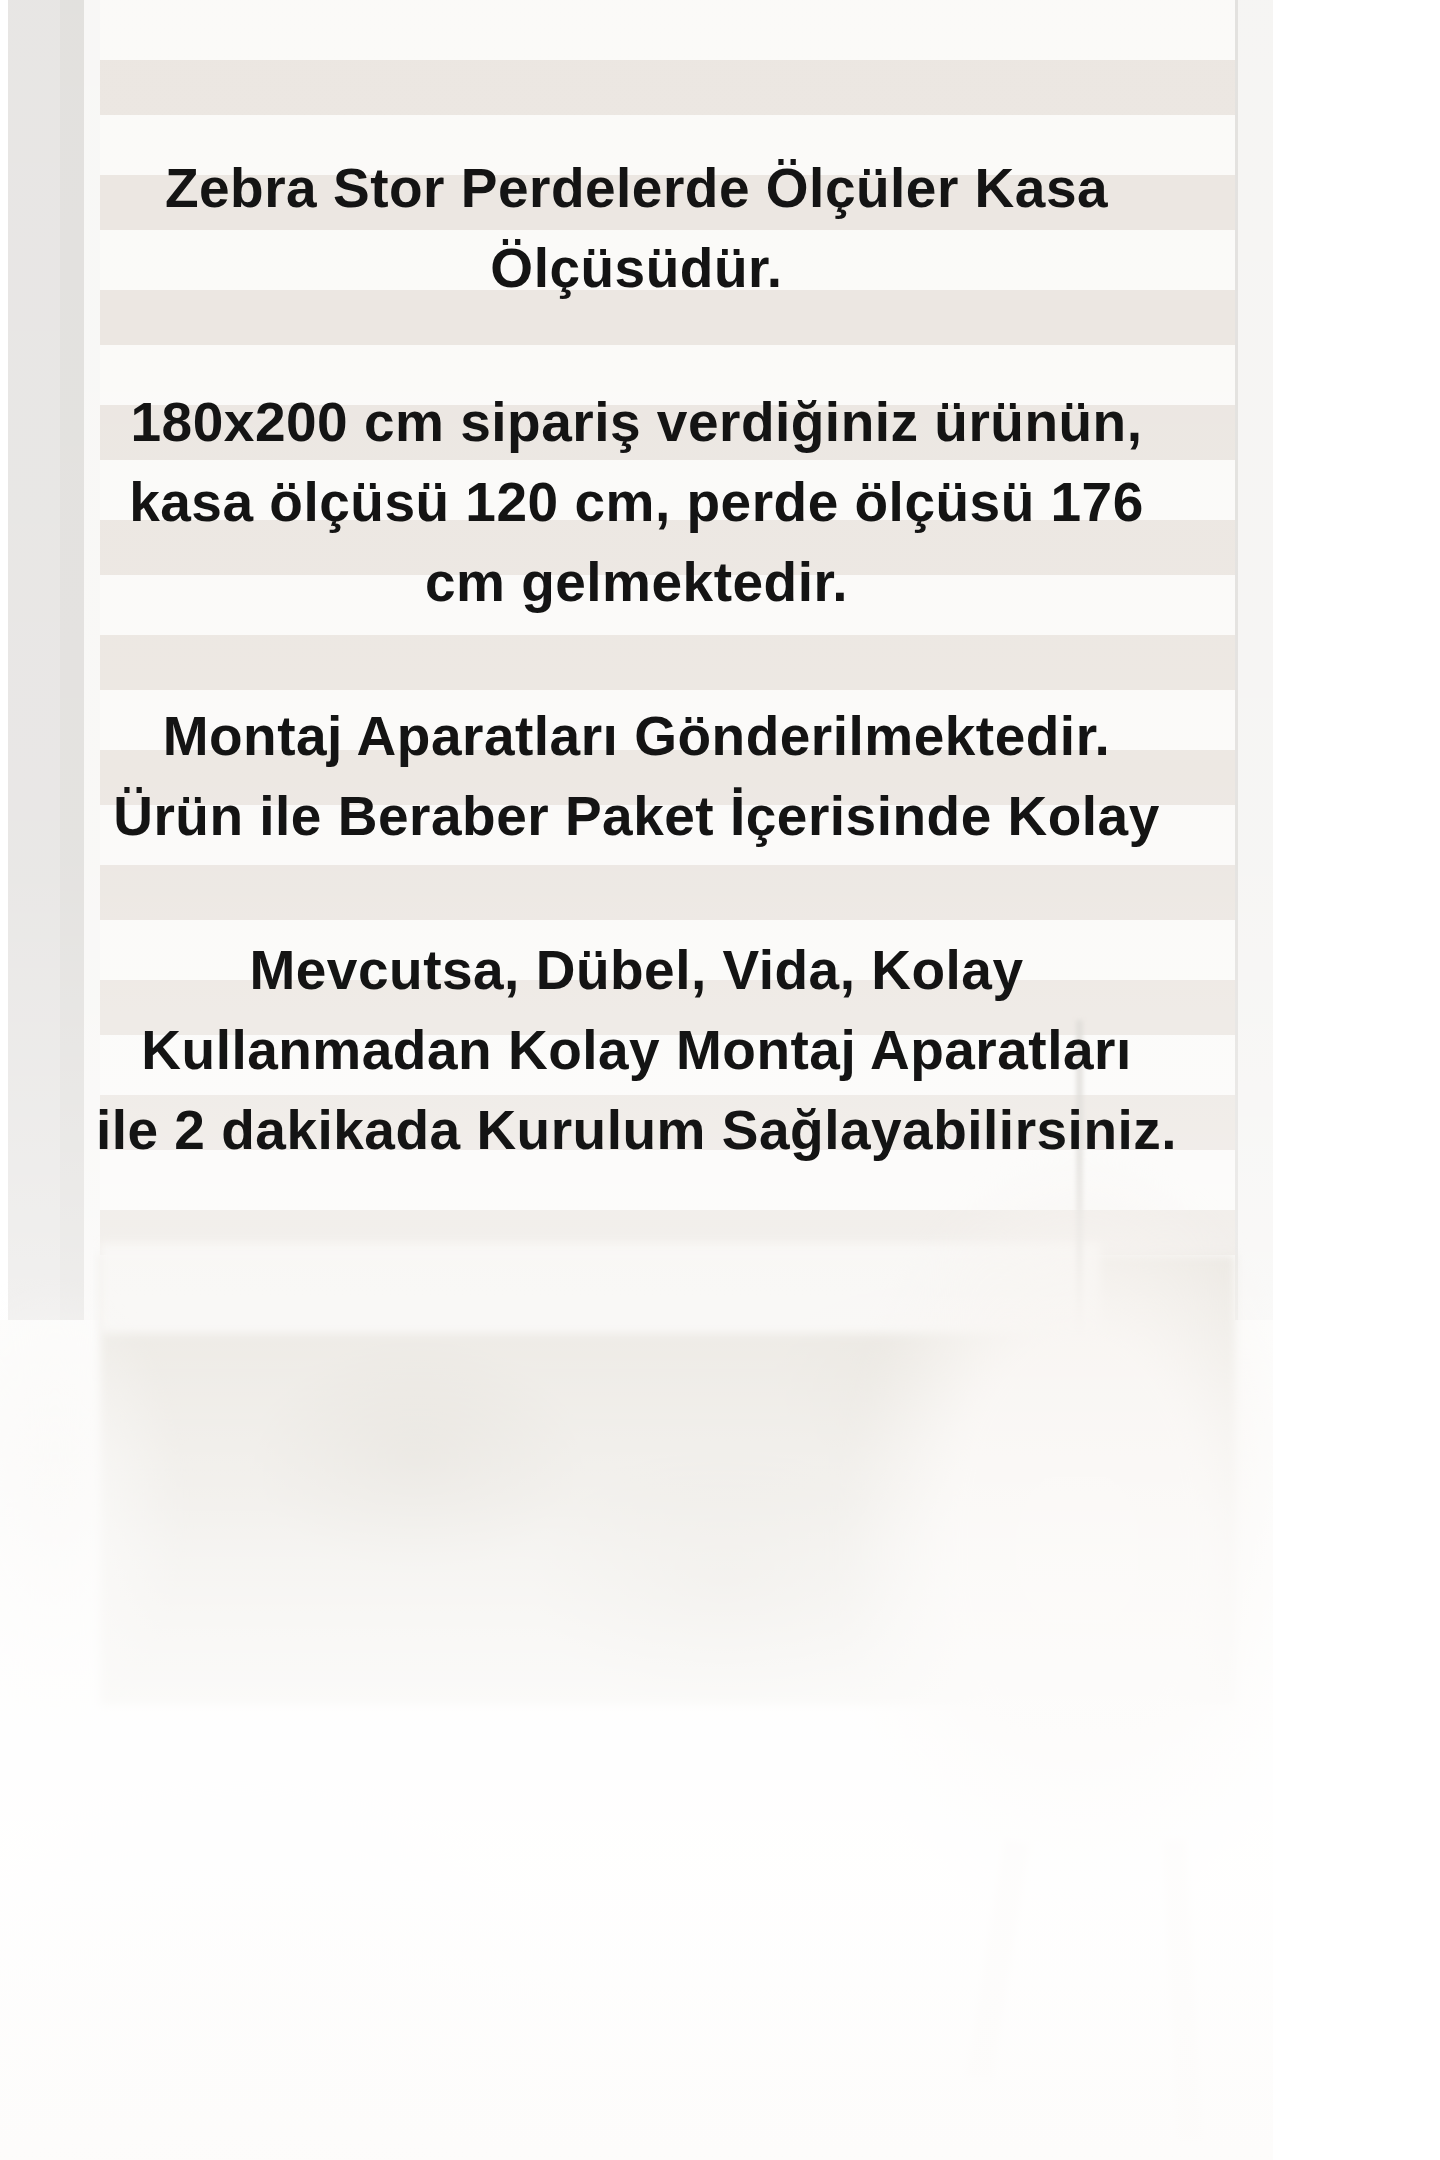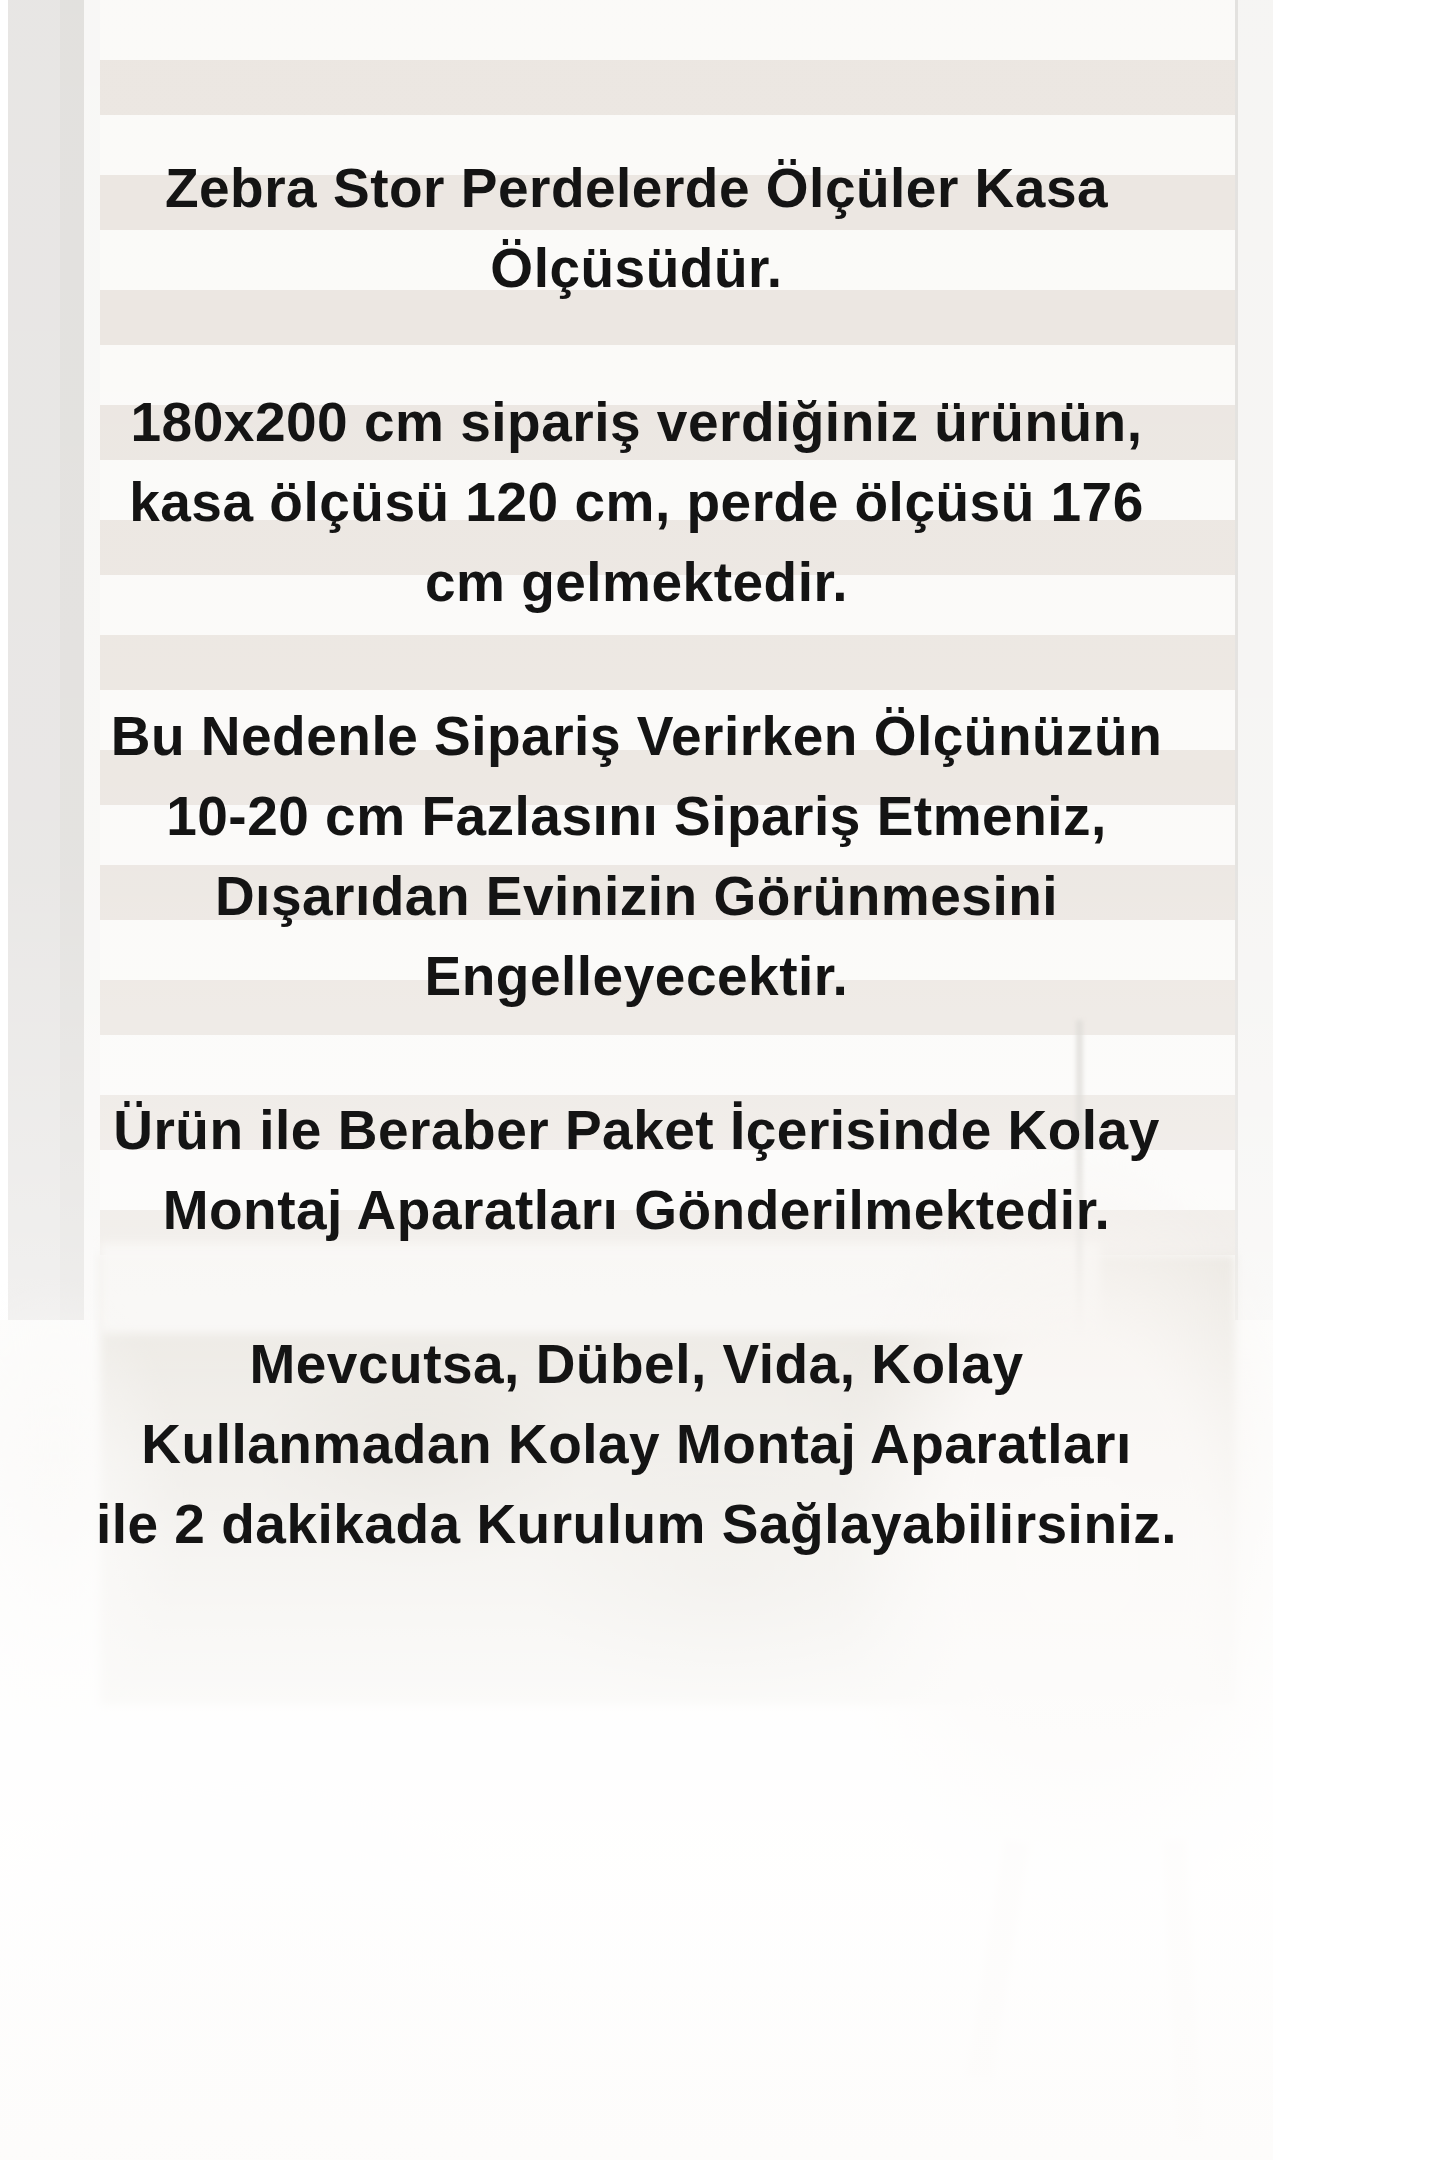--- a/index.html
+++ b/index.html
@@ -123,30 +123,24 @@
       <span class="line">Ölçüsüdür.</span>
     </p>
 
 
     <p>
       <span class="line">180x200 cm sipariş verdiğiniz ürünün,</span>
       <span class="line">kasa ölçüsü 120 cm, perde ölçüsü 176</span>
       <span class="line">cm gelmektedir.</span>
     </p>
 
-    <p>
-      <span class="line">Bu Nedenle Sipariş Verirken Ölçünüzün</span>
-      <span class="line">10-20 cm Fazlasını Sipariş Etmeniz,</span>
-      <span class="line">Dışarıdan Evinizin Görünmesini</span>
-      <span class="line">Engelleyecektir.</span>
-    </p>
 
     <p>
+      <span class="line">Montaj Aparatları Gönderilmektedir.</span>
       <span class="line">Ürün ile Beraber Paket İçerisinde Kolay</span>
-      <span class="line">Montaj Aparatları Gönderilmektedir.</span>
     </p>
 
     <p>
       <span class="line">Mevcutsa, Dübel, Vida, Kolay</span>
       <span class="line">Kullanmadan Kolay Montaj Aparatları</span>
       <span class="line">ile 2 dakikada Kurulum Sağlayabilirsiniz.</span>
     </p>
 
   </div>
 </div>

